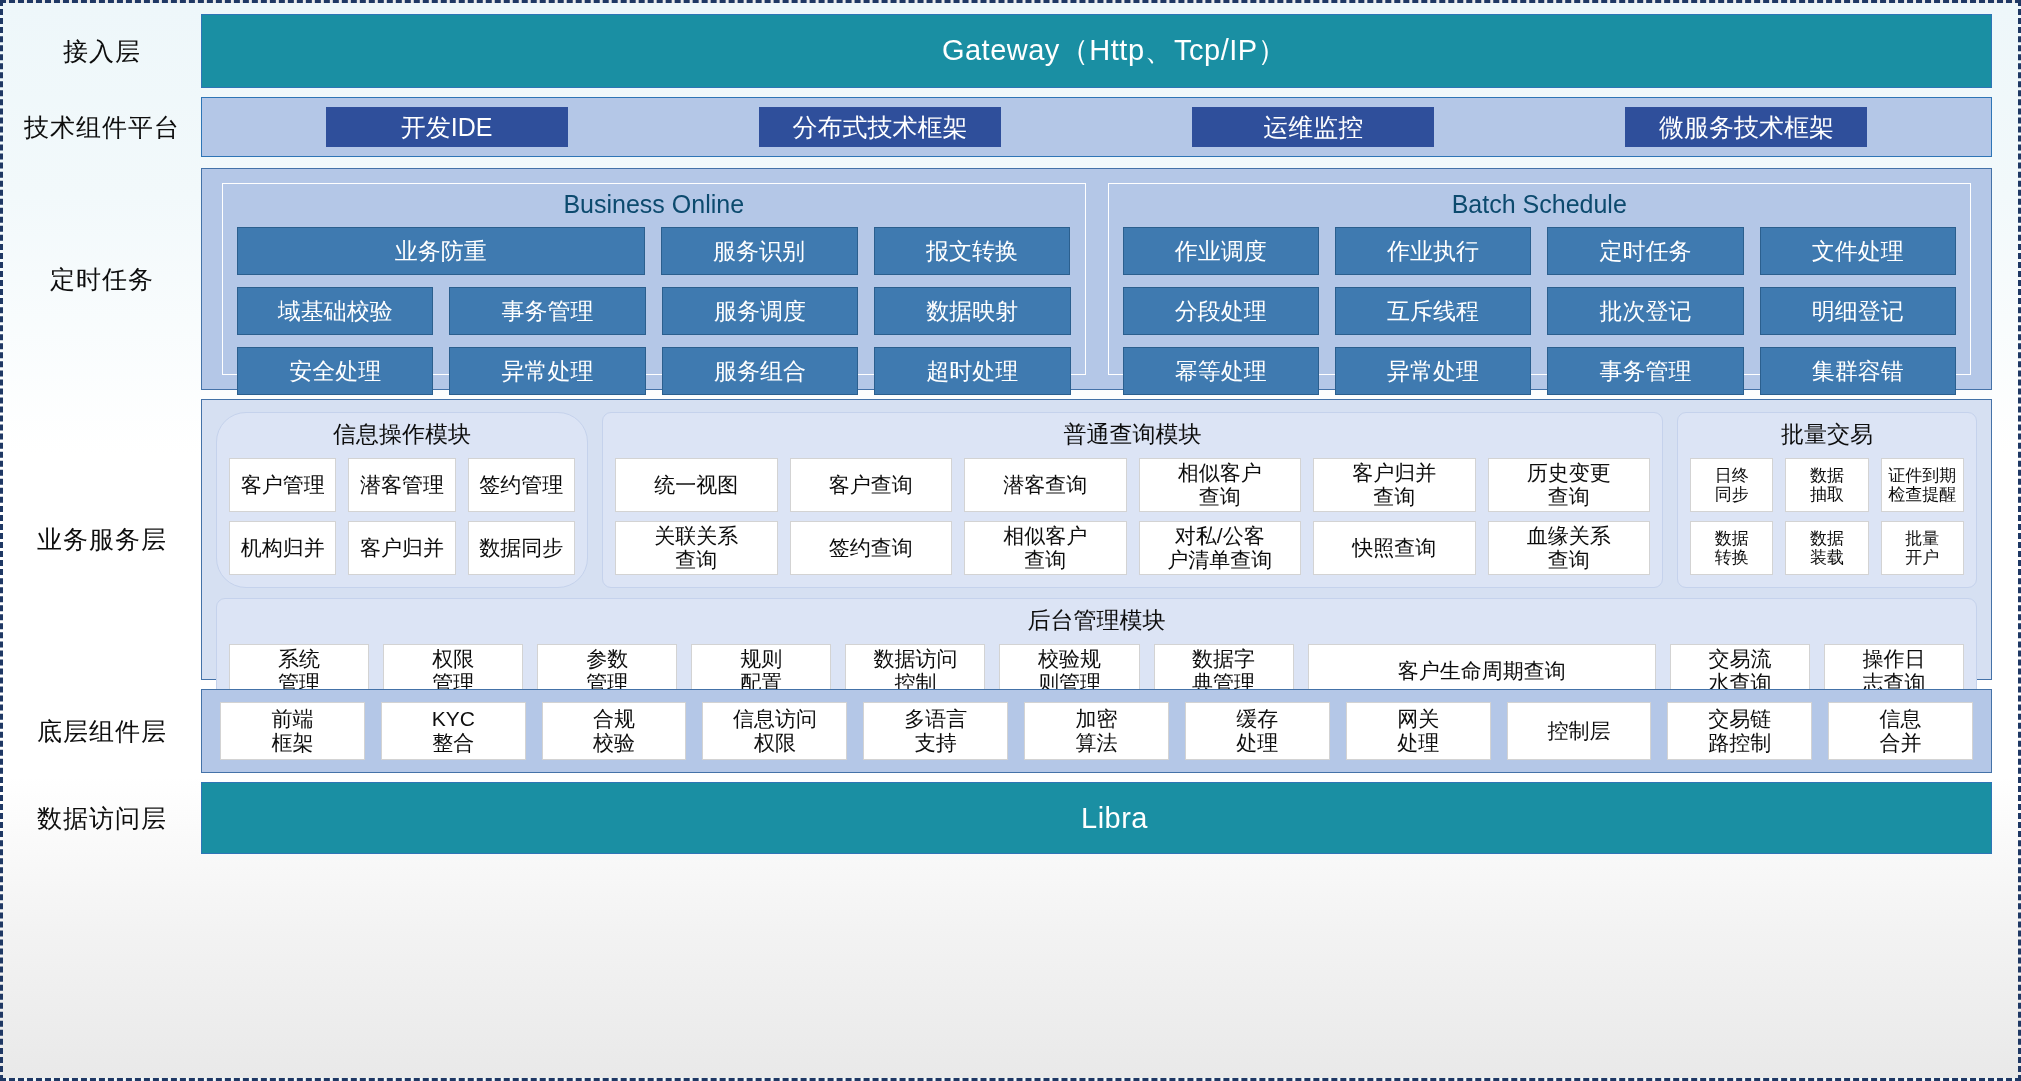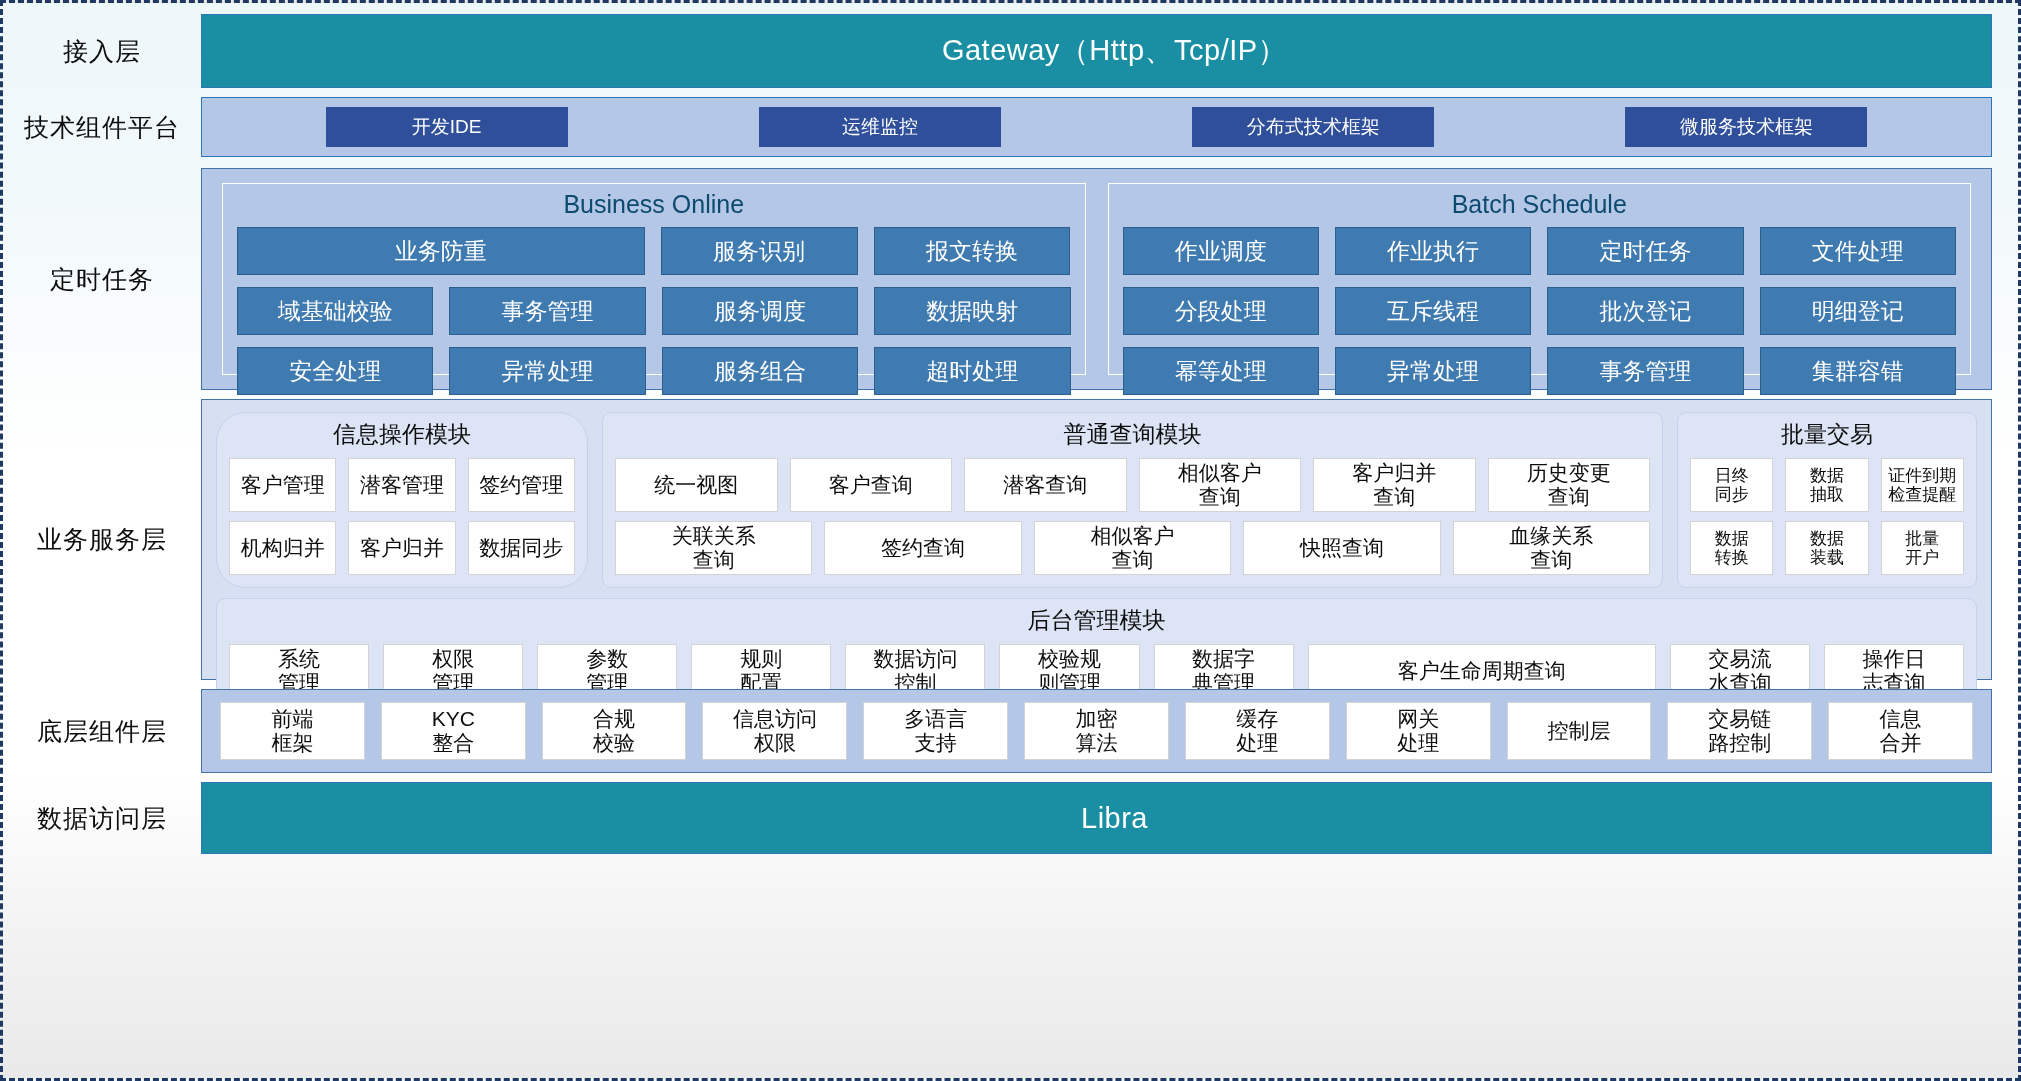--- a/index.html
+++ b/index.html
@@ -48,21 +48,21 @@
     border: 1px solid #2e75b6;
     display: flex; align-items: center; justify-content: space-around;
     padding: 9px 28px;
   }
   .tech-box {
     flex: 0 0 242px;
     height: 40px;
     background: #2f4f9b;
     color: #ffffff;
     display: flex; align-items: center; justify-content: center;
-    font-size: 19px;
+    font-size: 25px;
   }
 
   
   .app-band {
     flex: 1 1 auto;
     background: #b4c7e7;
     border: 1px solid #4472a8;
     display: flex; gap: 22px;
     padding: 14px 20px;
   }
@@ -165,22 +165,22 @@
     </div>
   </div>
 
   <div class="spacer-s"></div>
 
   <div class="row pad-lr" style="height:60px;">
     <div class="row-label">技术组件平台</div>
     <div class="row-body">
       <div class="tech-band">
         <div class="tech-box">开发IDE</div>
+        <div class="tech-box">分布式技术框架</div>
         <div class="tech-box">运维监控</div>
-        <div class="tech-box">分布式技术框架</div>
         <div class="tech-box">微服务技术框架</div>
       </div>
     </div>
   </div>
 
   <div class="spacer-m"></div>
 
   <div class="row pad-lr" style="height:222px;">
     <div class="row-label">定时任务</div>
     <div class="row-body">
@@ -270,20 +270,21 @@
                 <div class="wcell">客户查询</div>
                 <div class="wcell">潜客查询</div>
                 <div class="wcell">相似客户<br>查询</div>
                 <div class="wcell">客户归并<br>查询</div>
                 <div class="wcell">历史变更<br>查询</div>
               </div>
               <div class="mod-line">
                 <div class="wcell">关联关系<br>查询</div>
                 <div class="wcell">签约查询</div>
                 <div class="wcell">相似客户<br>查询</div>
+                <div class="wcell">对私/公客<br>户清单查询</div>
                 <div class="wcell">快照查询</div>
                 <div class="wcell">血缘关系<br>查询</div>
               </div>
             </div>
           </div>
 
           <div class="mod mod-batch">
             <div class="mod-title">批量交易</div>
             <div class="mod-grid">
               <div class="mod-line">

